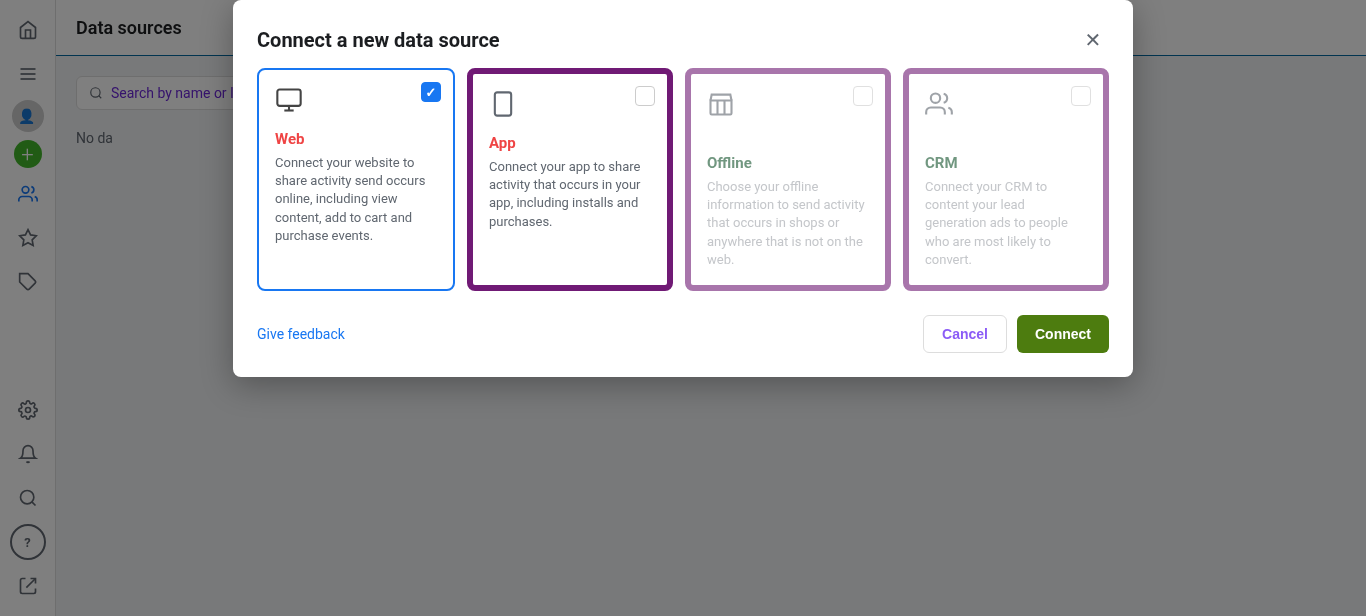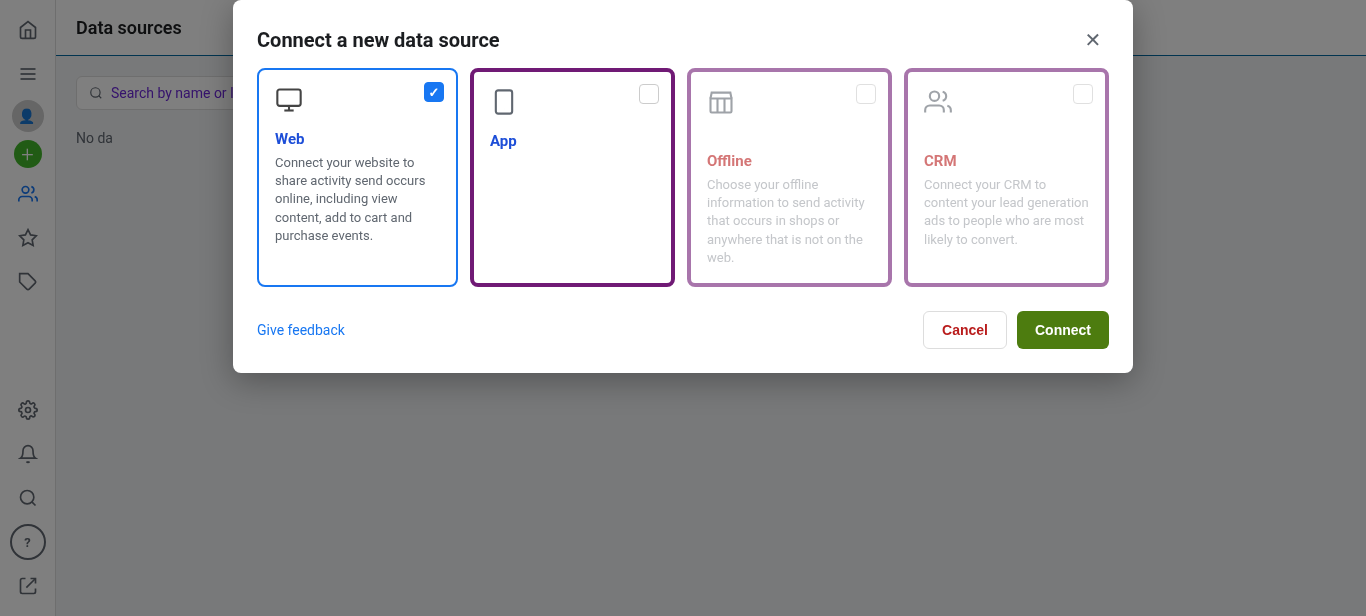--- a/index.html
+++ b/index.html
@@ -141,21 +141,21 @@
     }
 
     
     .cards-row {
       display: flex;
       gap: 12px;
       margin-bottom: 24px;
     }
     .card {
       flex: 1;
-      border: 4px solid #701a75;
+      border: 6px solid #701a75;
       border-radius: 8px;
       padding: 16px;
       cursor: pointer;
       position: relative;
       background: #fff;
     }
     .card.selected {
       border: 2px solid #1877f2;
       background: #fff;
     }
@@ -184,24 +184,24 @@
     }
     .card-icon {
       font-size: 24px;
       color: #606770;
       margin-bottom: 10px;
     }
     .card.selected .card-icon { color: #444; }
     .card-name {
       font-size: 15px;
       font-weight: 700;
-      color: #1d4ed8;
+      color: #ef4444;
       margin-bottom: 6px;
     }
-    .card.disabled .card-name { color: #b91c1c; margin-top: 30px; }
+    .card.disabled .card-name { color: #14532d; margin-top: 30px; }
     .card-desc {
       font-size: 13px;
       color: #606770;
       line-height: 1.4;
     }
     .card.disabled .card-desc { color: #9da1a7; }
 
     
     .modal-footer {
       display: flex;
@@ -220,21 +220,21 @@
       gap: 10px;
     }
     .btn-cancel {
       background: #fff;
       border: 1px solid #ddd;
       border-radius: 6px;
       padding: 10px 18px;
       font-size: 14px;
       font-weight: 600;
       cursor: pointer;
-      color: #b91c1c;
+      color: #8b5cf6;
       margin-left: 46px;
     }
     .btn-connect {
       background: #4d7c0f;
       border: none;
       border-radius: 6px;
       padding: 10px 18px;
       font-size: 14px;
       font-weight: 600;
       cursor: pointer;
@@ -353,20 +353,21 @@
           <div class="card-name">Web</div>
           <div class="card-desc">Connect your website to share activity send occurs online, including view content, add to cart and purchase events.</div>
         </div>
         <div class="card">
           <div class="card-checkbox"></div>
           <div class="card-icon"><svg width="28" height="28" viewBox="0 0 24 24" fill="none" stroke="currentColor" stroke-width="1.8">
               <rect x="5" y="2" width="14" height="20" rx="2" ry="2"></rect>
               <line x1="12" y1="18" x2="12.01" y2="18"></line>
             </svg></div>
           <div class="card-name">App</div>
+          <div class="card-desc">Connect your app to share activity that occurs in your app, including installs and purchases.</div>
         </div>
         <div class="card disabled">
           <div class="card-checkbox"></div>
           <div class="card-icon"><svg width="28" height="28" viewBox="0 0 24 24" fill="none" stroke="currentColor" stroke-width="1.8">
               <path d="M3 9l1-5h16l1 5"></path>
               <path d="M3 9h18v11a1 1 0 01-1 1H4a1 1 0 01-1-1V9z"></path>
               <path d="M9 9v12"></path>
               <path d="M15 9v12"></path>
             </svg></div>
           <div class="card-name">Offline</div>

